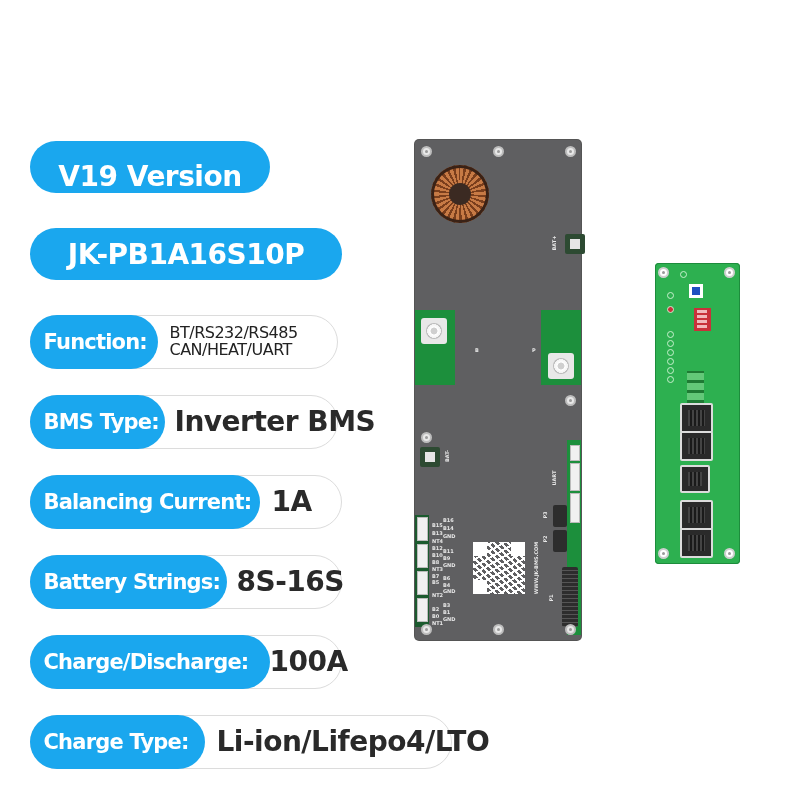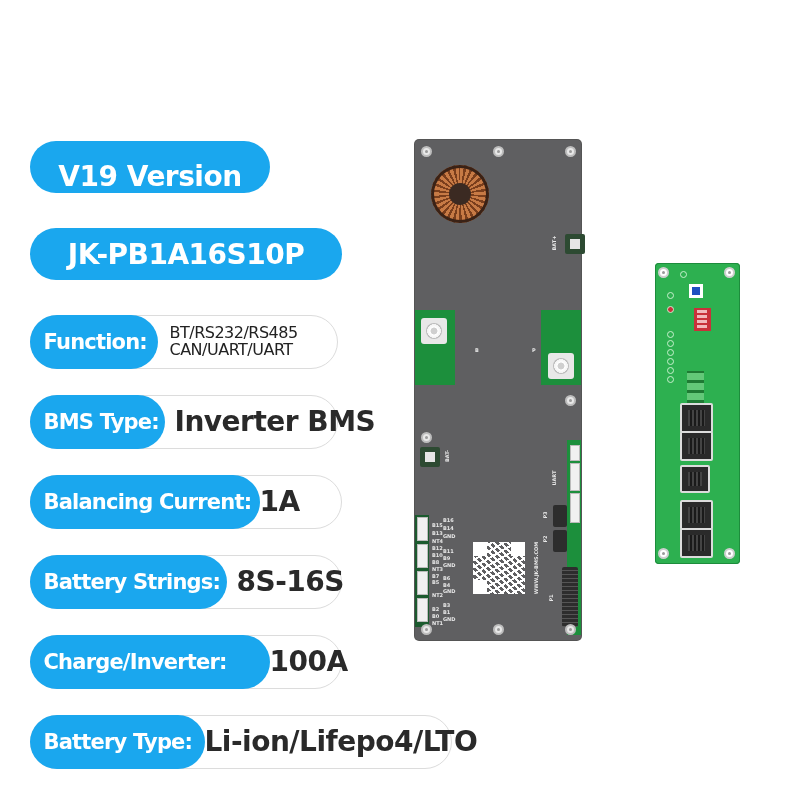--- a/index.html
+++ b/index.html
@@ -85,47 +85,47 @@
   <span>V19 Version</span>
 </div>
 <div class="pill-solid" style="left:30px; top:228px; width:312px;">
   <span>JK-PB1A16S10P</span>
 </div>
 
 <div class="spec" style="left:30px; top:315px; width:308px;">
   <div class="lab" style="width:128px;">Function:</div>
   <div class="val small">
     <div>BT/RS232/RS485</div>
-    <div>CAN/UART/UART</div>
+    <div>CAN/HEAT/UART</div>
   </div>
 </div>
 
 <div class="spec" style="left:30px; top:395px; width:308px;">
   <div class="lab" style="width:135px;">BMS Type:</div>
   <div class="val">Inverter BMS</div>
 </div>
 
 <div class="spec" style="left:30px; top:475px; width:312px;">
   <div class="lab" style="width:230px;">Balancing Current:</div>
-  <div class="val" style="padding-left:0;">1A</div>
+  <div class="val" style="padding-left:12px;">1A</div>
 </div>
 
 <div class="spec" style="left:30px; top:555px; width:312px;">
   <div class="lab" style="width:197px;">Battery Strings:</div>
   <div class="val">8S-16S</div>
 </div>
 
 <div class="spec" style="left:30px; top:635px; width:312px;">
-  <div class="lab" style="width:240px;">Charge/Inverter:</div>
+  <div class="lab" style="width:240px;">Charge/Discharge:</div>
   <div class="val" style="padding-left:0;">100A</div>
 </div>
 
 <div class="spec" style="left:30px; top:715px; width:422px;">
-  <div class="lab" style="width:175px;">Battery Type:</div>
-  <div class="val" style="padding-left:0;">Li-ion/Lifepo4/LTO</div>
+  <div class="lab" style="width:175px;">Charge Type:</div>
+  <div class="val" style="padding-left:12px;">Li-ion/Lifepo4/LTO</div>
 </div>
 
 <div class="board">
   <div class="hole" style="left:6px; top:6px;"></div>
   <div class="hole" style="left:78px; top:6px;"></div>
   <div class="hole" style="left:150px; top:6px;"></div>
   <div class="coil"></div>
 
   <div class="pad" style="left:150px; top:94px;"></div>
   <div class="tiny" style="left:132px; top:100px; transform:rotate(-90deg);">BAT+</div>

